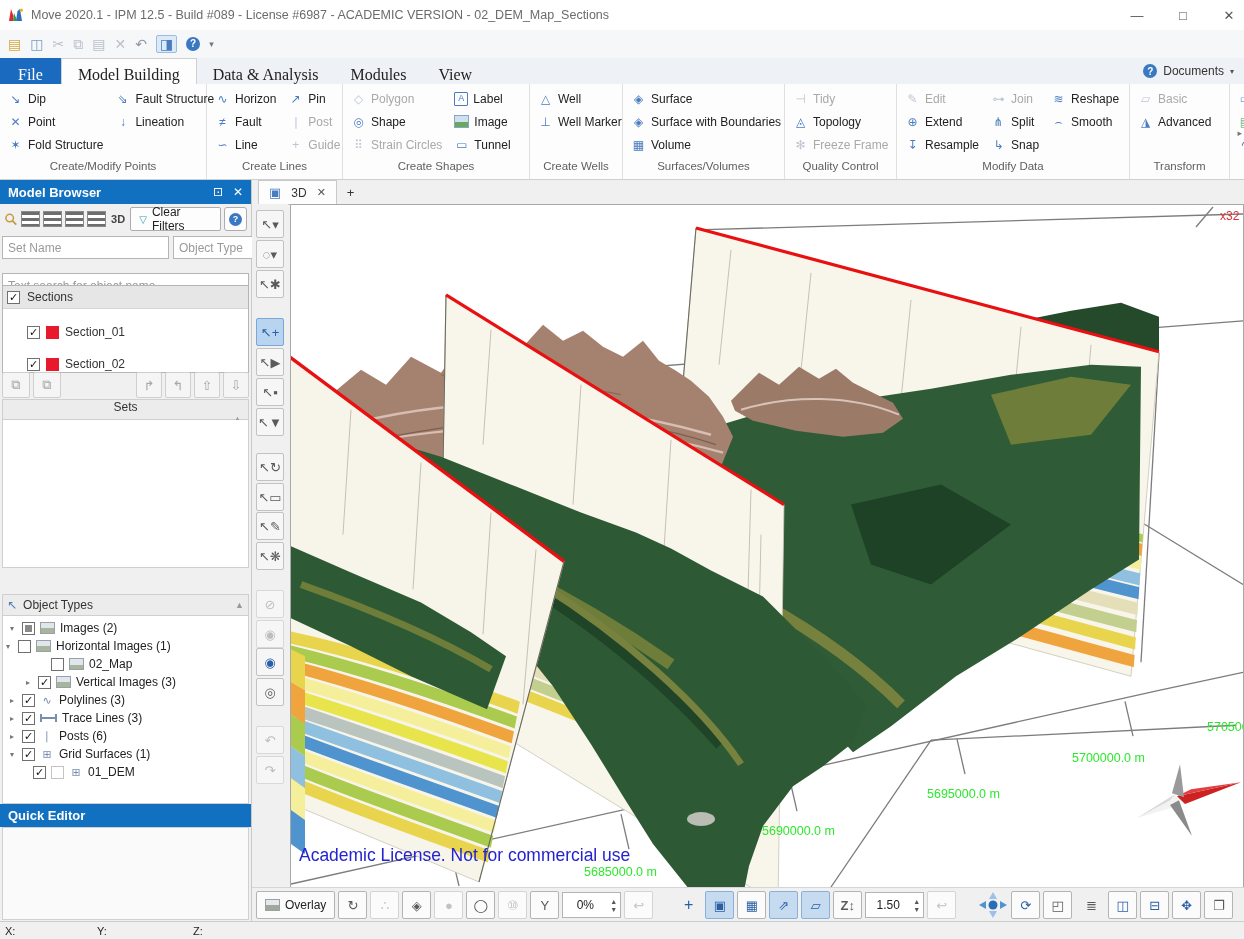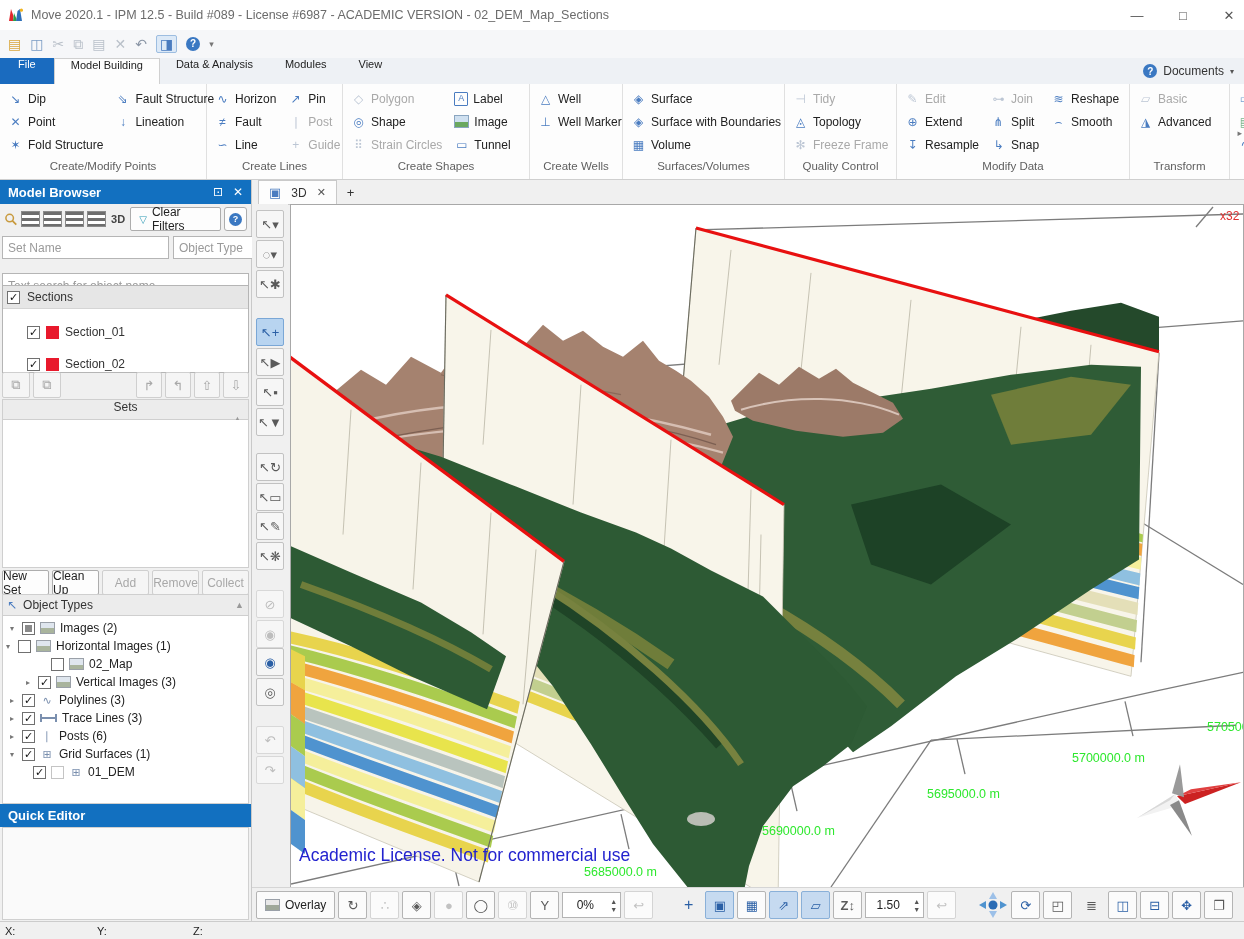--- a/index.html
+++ b/index.html
@@ -16,21 +16,21 @@
   
   .qat{top:30px;left:0;right:0;height:28px;background:#f6f7f9;display:flex;align-items:center;padding:0 8px;gap:9px;}
   .qat .qi{font-size:14px;line-height:1;color:#8a95a5;}
   .qi.c-open{color:#d9a73e;}  .qi.c-save{color:#7a9cc4;}
   .qi.dim{color:#b9c0c9;}
   .qi.panels{background:#dce9f7;border:1px solid #9dbde0;border-radius:2px;padding:1px 3px;color:#4a7cc0;}
   .qi.help{background:#3a78c2;color:#fff;border-radius:50%;width:14px;height:14px;display:inline-flex;
            align-items:center;justify-content:center;font-size:10px;font-weight:bold;}
   
   .tabrow{top:58px;left:0;right:0;height:26px;background:#eef1f5;display:flex;align-items:stretch;}
-  .mtab{padding:0 16px;display:flex;align-items:flex-start;font-size:11px;color:#222;}
+  .mtab{padding:0 16px;display:flex;align-items:flex-end;font-size:16px;color:#222;font-family:Liberation Serif, serif;}
   .mtab.file{background:#1a6bbf;color:#fff;padding:0 18px;}
   .mtab.active{background:#fdfdfd;border:1px solid #d0d0d0;border-bottom:none;}
   .tabrow-right{position:absolute;right:10px;top:58px;height:26px;display:flex;align-items:center;gap:6px;color:#333;}
   .tabrow-right .help2{background:#3a78c2;color:#fff;border-radius:50%;width:14px;height:14px;display:inline-flex;align-items:center;justify-content:center;font-size:10px;font-weight:bold;}
   .tabrow-right .dd{font-size:8px;color:#555;}
   
   .ribbon{top:84px;left:0;right:0;height:95px;background:#fdfdfd;border-bottom:1px solid #cfcfcf;
           display:flex;overflow:hidden;}
   .rgroup{display:flex;flex-direction:column;border-right:1px solid #e0e0e0;padding:3px 2px 0 2px;box-sizing:border-box;flex:none;}
   .rcols{display:flex;flex:1;}
@@ -480,27 +480,20 @@
     <span class="btn dis" style="width:24px;height:24px">↱</span>
     <span class="btn dis" style="width:24px;height:24px">↰</span>
     <span class="btn dis" style="width:24px;height:24px">⇧</span>
     <span class="btn dis" style="width:24px;height:24px">⇩</span>
   </div>
   <div class="abs setshdr">
     <span>Sets</span>
     <span class="carat">▲</span>
   </div>
   <div class="abs setslist"></div>
-  <div class="abs setsbtns">
-    <span class="btn">New Set</span>
-    <span class="btn">Clean Up</span>
-    <span class="btn dis">Add</span>
-    <span class="btn dis">Remove</span>
-    <span class="btn dis">Collect</span>
-  </div>
   <div class="abs othdr">
     <span class="oticn">↖</span>
     <span>Object Types</span>
     <span class="carat">▲</span>
   </div>
   <div class="abs ottree">
     <div class="trow" style="padding-left:4px">
       <span class="tw open"></span>
       <span class="cb partial"></span>
       <span class="ti-img"></span>

